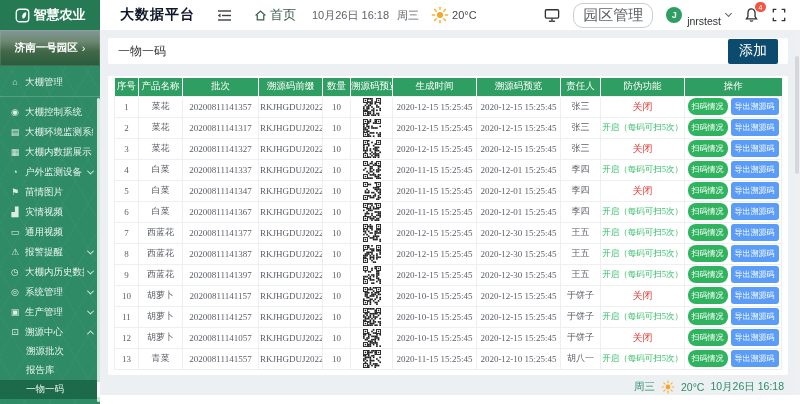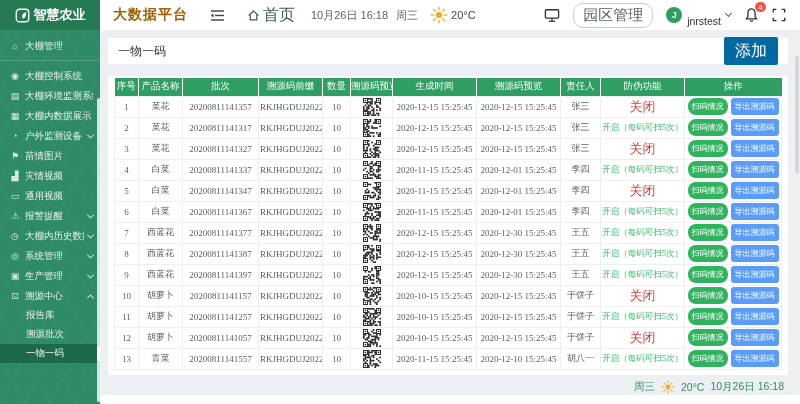--- a/index.html
+++ b/index.html
@@ -3,23 +3,23 @@
 <meta charset="utf-8">
 <style>
   * { box-sizing: border-box; margin: 0; padding: 0; }
   html,body { width:800px; height:404px; overflow:hidden;
     font-family:"Liberation Sans","DejaVu Sans",sans-serif; }
   .app { width:800px; height:404px; display:flex; flex-direction:column; background:#edf0f3; }
 
   
   .topbar { flex:0 0 30px; height:30px; background:#fff; display:flex; align-items:center; position:relative; z-index:3; }
   .logo { width:100px; height:30px; background:#2679526; background:#26795230; background:#267a53; color:#fff; display:flex; align-items:center; justify-content:center; gap:4px; font-weight:bold; font-size:13px; }
-  .platform { color:#a16207; font-weight:bold; font-size:14px; margin-left:13px; letter-spacing:1px; }
+  .platform { color:#0f172a; font-weight:bold; font-size:14px; margin-left:20px; letter-spacing:1px; }
   .fold { margin-left:22px; display:flex; align-items:center; cursor:pointer; }
-  .homebox { margin-left:22px; display:flex; align-items:center; gap:3px; color:#3e5c4e; font-size:16px; cursor:pointer; }
+  .homebox { margin-left:22px; display:flex; align-items:center; gap:3px; color:#3e5c4e; font-size:13px; cursor:pointer; }
   .hdate { margin-left:16px; color:#606266; font-size:11px; }
   .hweek { margin-left:8px; color:#606266; font-size:11px; }
   .sunwrap { margin-left:12px; display:flex; align-items:center; }
   .htemp { margin-left:3px; color:#44484e; font-size:11px; }
   .rightgrp { margin-left:auto; display:flex; align-items:center; gap:13px; padding-right:14px; }
   .pill { border:1px solid #c9ccd1; border-radius:10px; background:#fff; color:#606266; font-size:15px; padding:2px 9px; cursor:pointer; }
   .avatar { width:16px; height:16px; border-radius:50%; background:#2e9e63; color:#fff; font-size:9px; font-weight:bold; display:flex; align-items:center; justify-content:center; }
   .userwrap { display:flex; align-items:center; gap:5px; cursor:pointer; }
   .uname { font-size:10.5px; color:#303133;margin-top:11px; }
   .chev-dark { width:5px; height:5px; border-right:1.2px solid #606266; border-bottom:1.2px solid #606266; transform:rotate(45deg); margin-top:-3px; }
@@ -51,28 +51,28 @@
   .submenu-item { display:flex; align-items:center; height:19px; padding-left:26px; cursor:pointer; white-space:nowrap; }
   .submenu-item.active { background:#1d6a4a; position:relative; }
   .submenu-item.active::after { content:""; position:absolute; right:0; top:2px; bottom:2px; width:3px; background:#fff; }
   .side-scroll { position:absolute; top:68px; bottom:2px; right:0; width:3px; background:rgba(255,255,255,.8); border-radius:2px; }
 
   
   .content { flex:1; background:#edf0f3; position:relative; padding:8px 12px 0 8px; display:flex; flex-direction:column; min-width:0; }
   .card { background:#fff; border-radius:2px; }
   .titlebar { height:26px; display:flex; align-items:center; justify-content:space-between; padding:0 10px; }
   .page-title { font-size:12px; color:#303133; }
-  .add-btn { background:#0369a1; color:#fff; border:none; border-radius:2px; font-size:16px; padding:3.5px 11px; cursor:pointer; }
+  .add-btn { background:#0c4a6e; color:#fff; border:none; border-radius:2px; font-size:14px; padding:3.5px 11px; cursor:pointer; }
   .table-card { margin-top:12px; padding:2px 6px 5px;font-family:Liberation Serif, serif; }
   table { width:100%; border-collapse:collapse; table-layout:fixed; text-align:center; }
   thead th { background:#2f9e63; color:#fff; font-weight:normal; font-size:9.5px; height:18px; border-right:1px solid rgba(255,255,255,.28); overflow:hidden; white-space:nowrap; }
   thead th:last-child { border-right:none; }
   tbody td { height:20px; border:1px solid #edeff1; font-size:9px; color:#5a5e66; white-space:nowrap; overflow:hidden; padding:0 1px; }
   .qr { display:block; margin:1px auto; background:#fff; }
-  .af-off { color:#e23b36; font-size:13px;text-align:center; }
+  .af-off { color:#e23b36; font-size:10px;text-align:center; }
   .af-on { color:#2fbe64; font-size:8.5px; }
   .abtn { display:inline-block; border:none; border-radius:3px; color:#fff; font-size:8px; padding:3px 4px; margin:0 1.5px; cursor:pointer; font-family:inherit; }
   .abtn.scan { background:#2fb35e;border-radius:8px; }
   .abtn.export { background:#5a9cf8; }
 
   .cfooter { margin-top:5px; display:flex; align-items:center; justify-content:flex-end; gap:6px; color:#2e8c66; font-size:10.5px; padding-right:4px; }
   .bottom-bar { position:absolute; left:0; right:0; bottom:0; height:9px; background:#fff; }
   .main-scroll { position:absolute; top:0; right:0; bottom:9px; width:6px; background:#eef0f2; }
   .main-thumb { position:absolute; top:26px; left:1px; width:4px; height:118px; border-radius:2px; background:#d5d7da; }
   svg.lineicon { display:block; }
@@ -161,20 +161,24 @@
               <path d="M5 14.5 H1.5 V11"></path>
           </g>
         </svg>
       </span>
     </span>
   </header>
 
   <div class="shell">
 
     <aside class="sidebar">
+      <div class="banner">
+        <span>济南一号园区</span>
+        <span class="arr">›</span>
+      </div>
       <nav class="menu" id="menu">
           <div class="menu-item">
             <span class="mi-icon">⌂</span>
             <span class="mi-label">大棚管理</span>
           </div>
           <div class="menu-divider"></div>
           <div class="menu-item">
             <span class="mi-icon">◉</span>
             <span class="mi-label">大棚控制系统</span>
           </div>
@@ -222,24 +226,24 @@
             <span class="mi-icon">▣</span>
             <span class="mi-label">生产管理</span>
             <span class="chev down"></span>
           </div>
           <div class="menu-item">
             <span class="mi-icon">⊡</span>
             <span class="mi-label">溯源中心</span>
             <span class="chev up"></span>
           </div>
           <div class="submenu-item">
+            <span class="mi-label">溯源批次</span>
+          </div>
+          <div class="submenu-item">
             <span class="mi-label">报告库</span>
-          </div>
-          <div class="submenu-item">
-            <span class="mi-label">溯源批次</span>
           </div>
           <div class="submenu-item active">
             <span class="mi-label">一物一码</span>
           </div>
         </nav>
       <div class="side-scroll"></div>
     </aside>
 
     <main class="content">
       <div class="titlebar card">

